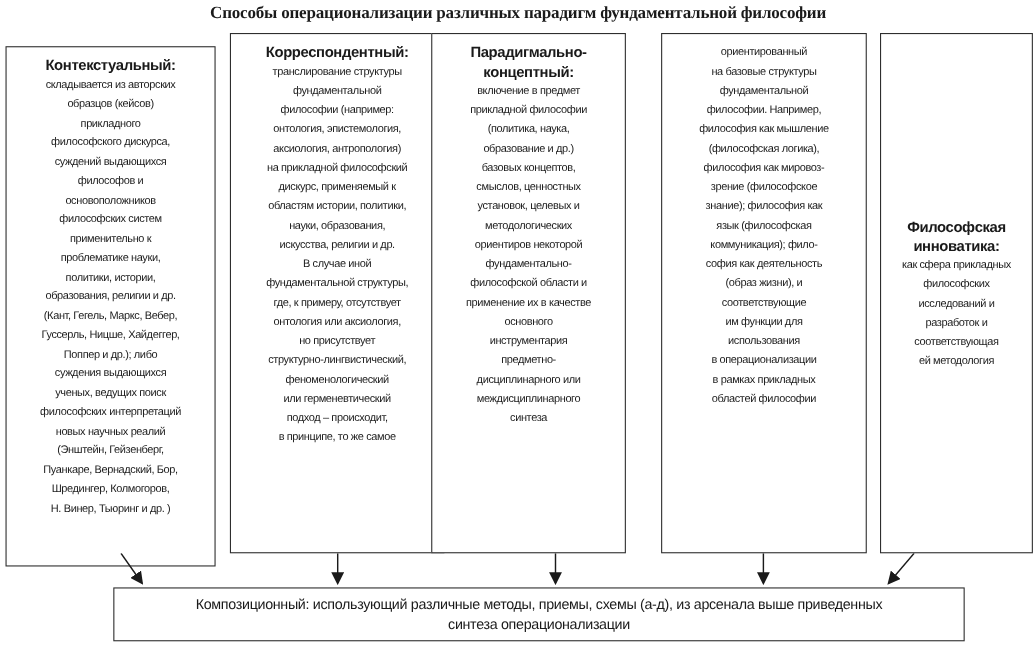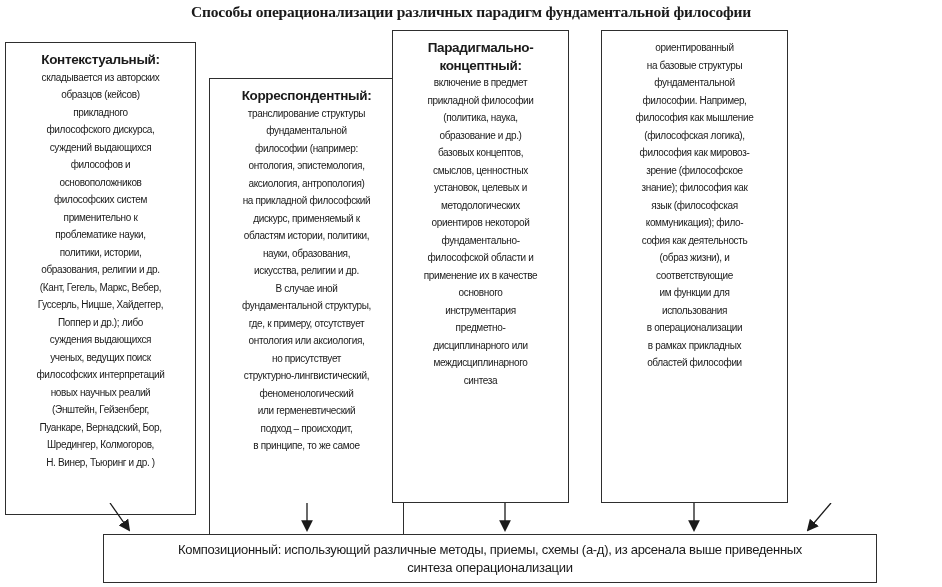--- a/index.html
+++ b/index.html
@@ -40,21 +40,21 @@
     letter-spacing: -0.35px;
     white-space: pre-line;
   }
   .box .body {
     font-size: 10px;
     line-height: 17.5px;
     letter-spacing: -0.35px;
     white-space: pre-line;
   }
   .col1 { left: 5px;   width: 191px; margin-top: 12px; }
-  .col2 { left: 209px; width: 195px; margin-top: 48px; }
+  .col2 { left: 209px; width: 195px; }
   .col3 { left: 392px; width: 177px; }
   .col4 { left: 601px; width: 187px; }
   .col5 { left: 800px; width: 139px;
           display: flex; flex-direction: column; justify-content: center; }
   .arrows {
     position: absolute;
     left: 0; top: 503px;
     width: 942px; height: 31px;
   }
   .bottom-box {
@@ -171,20 +171,30 @@
 софия как деятельность
 (образ жизни), и
 соответствующие
 им функции для
 использования
 в операционализации
 в рамках прикладных
 областей философии</div>
   </div>
 
+  <div class="box col5">
+    <div class="heading">Философская
+инноватика:</div>
+    <div class="body">как сфера прикладных
+философских
+исследований и
+разработок и
+соответствующая
+ей методология</div>
+  </div>
 
   <svg class="arrows" viewBox="0 0 942 31" xmlns="http://www.w3.org/2000/svg">
     <defs>
       <marker id="arrowhead" markerWidth="9" markerHeight="9" refX="7.5" refY="4.5" orient="auto">
         <polygon points="0,0 9,4.5 0,9" fill="#1a1a1a"></polygon>
       </marker>
     </defs>
     <line x1="110" y1="0" x2="129" y2="27" stroke="#1a1a1a" stroke-width="1.3" marker-end="url(#arrowhead)"></line>
     <line x1="307" y1="0" x2="307" y2="27" stroke="#1a1a1a" stroke-width="1.3" marker-end="url(#arrowhead)"></line>
     <line x1="505" y1="0" x2="505" y2="27" stroke="#1a1a1a" stroke-width="1.3" marker-end="url(#arrowhead)"></line>

